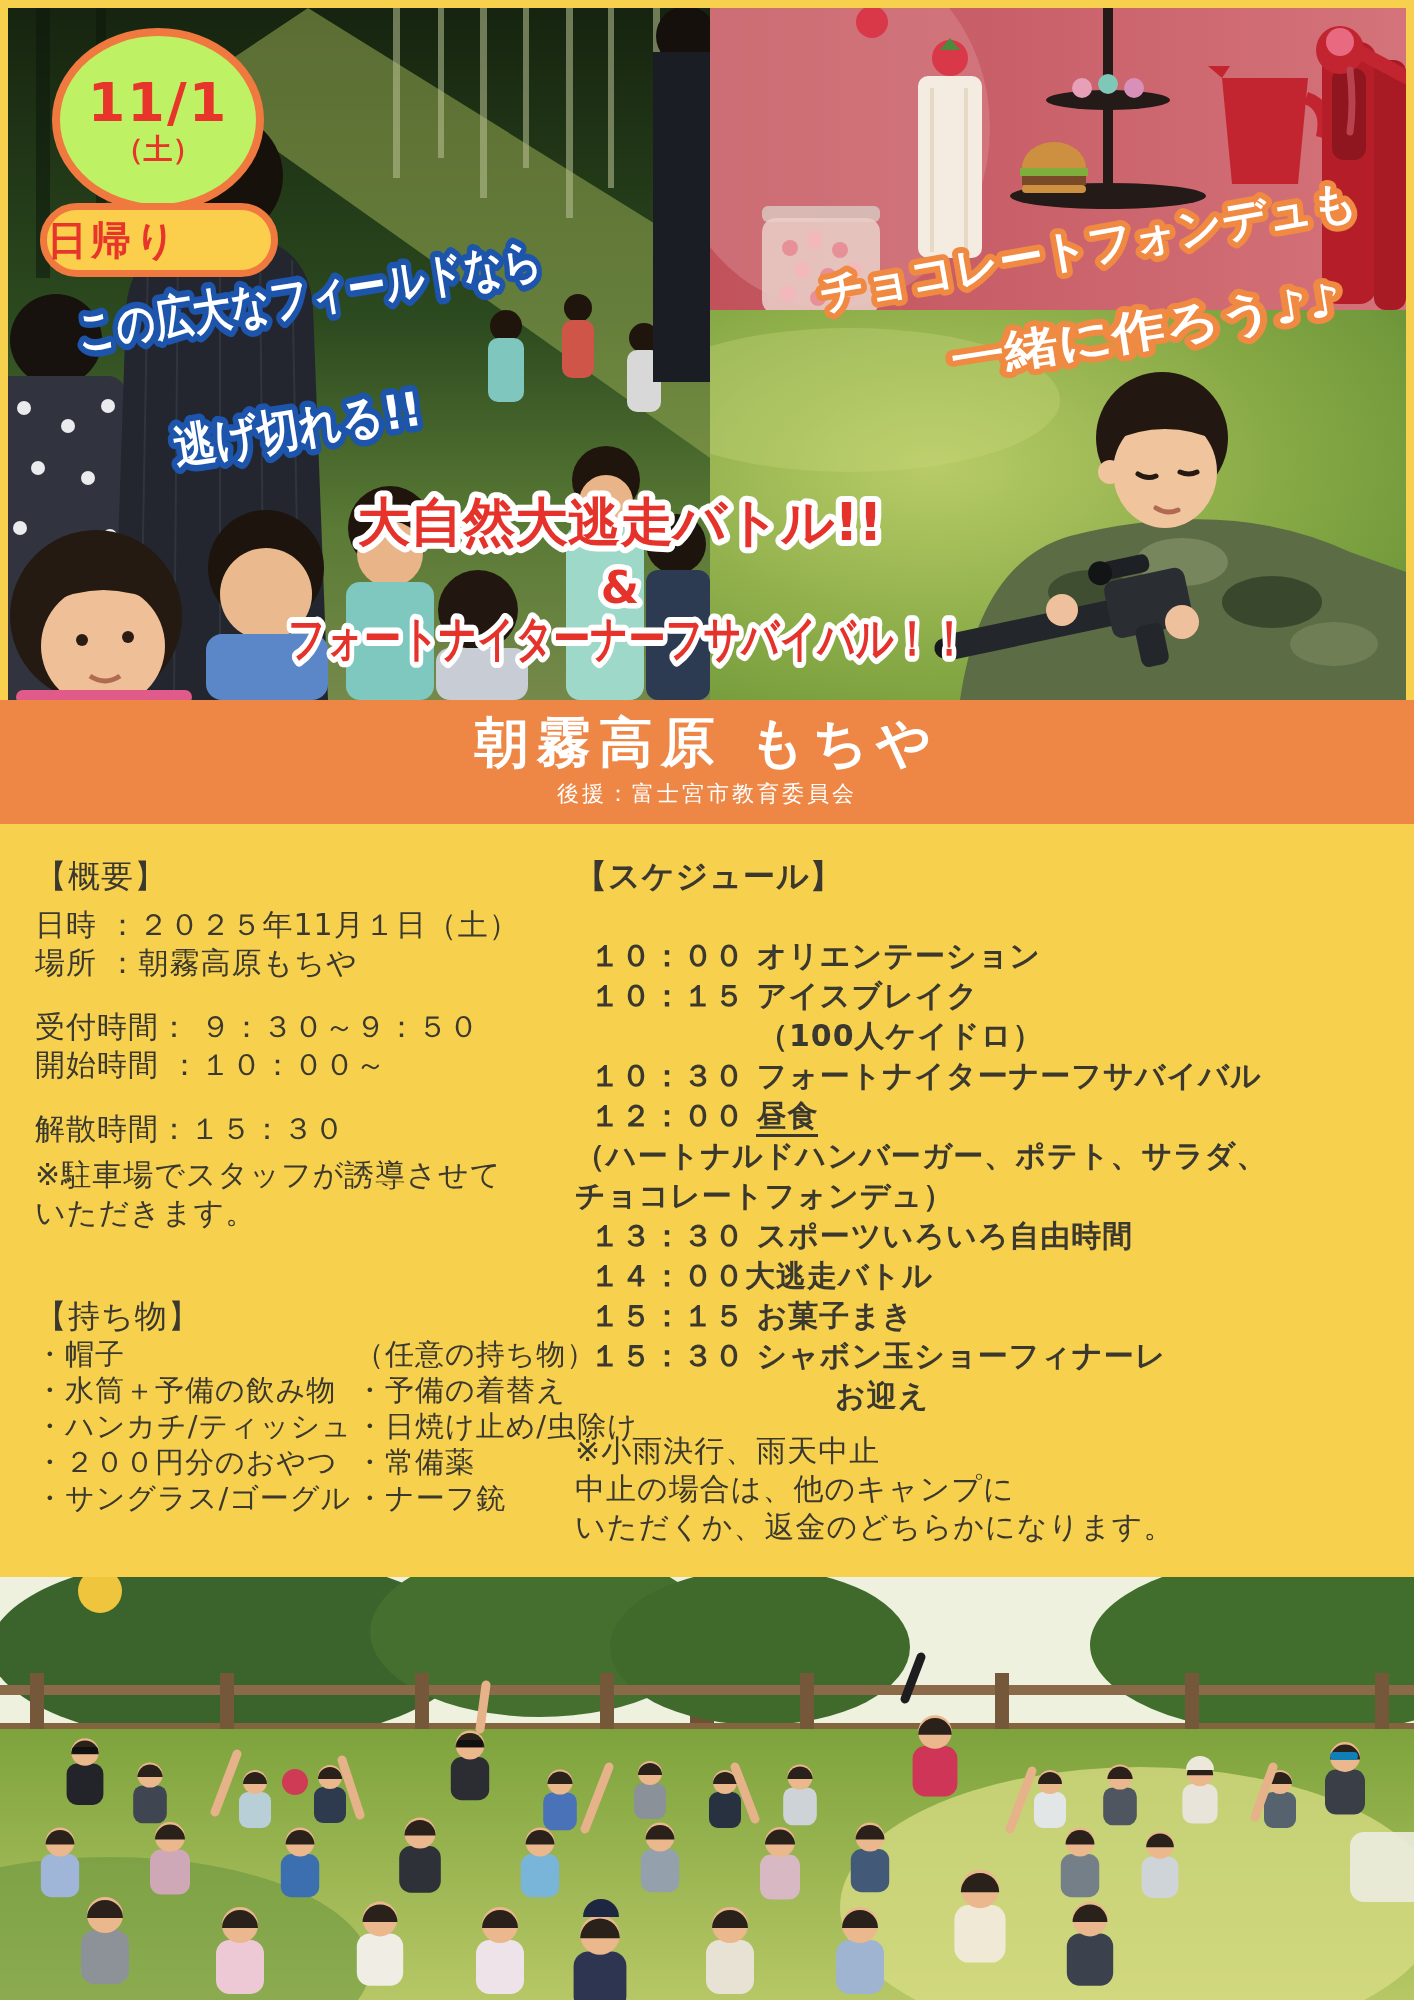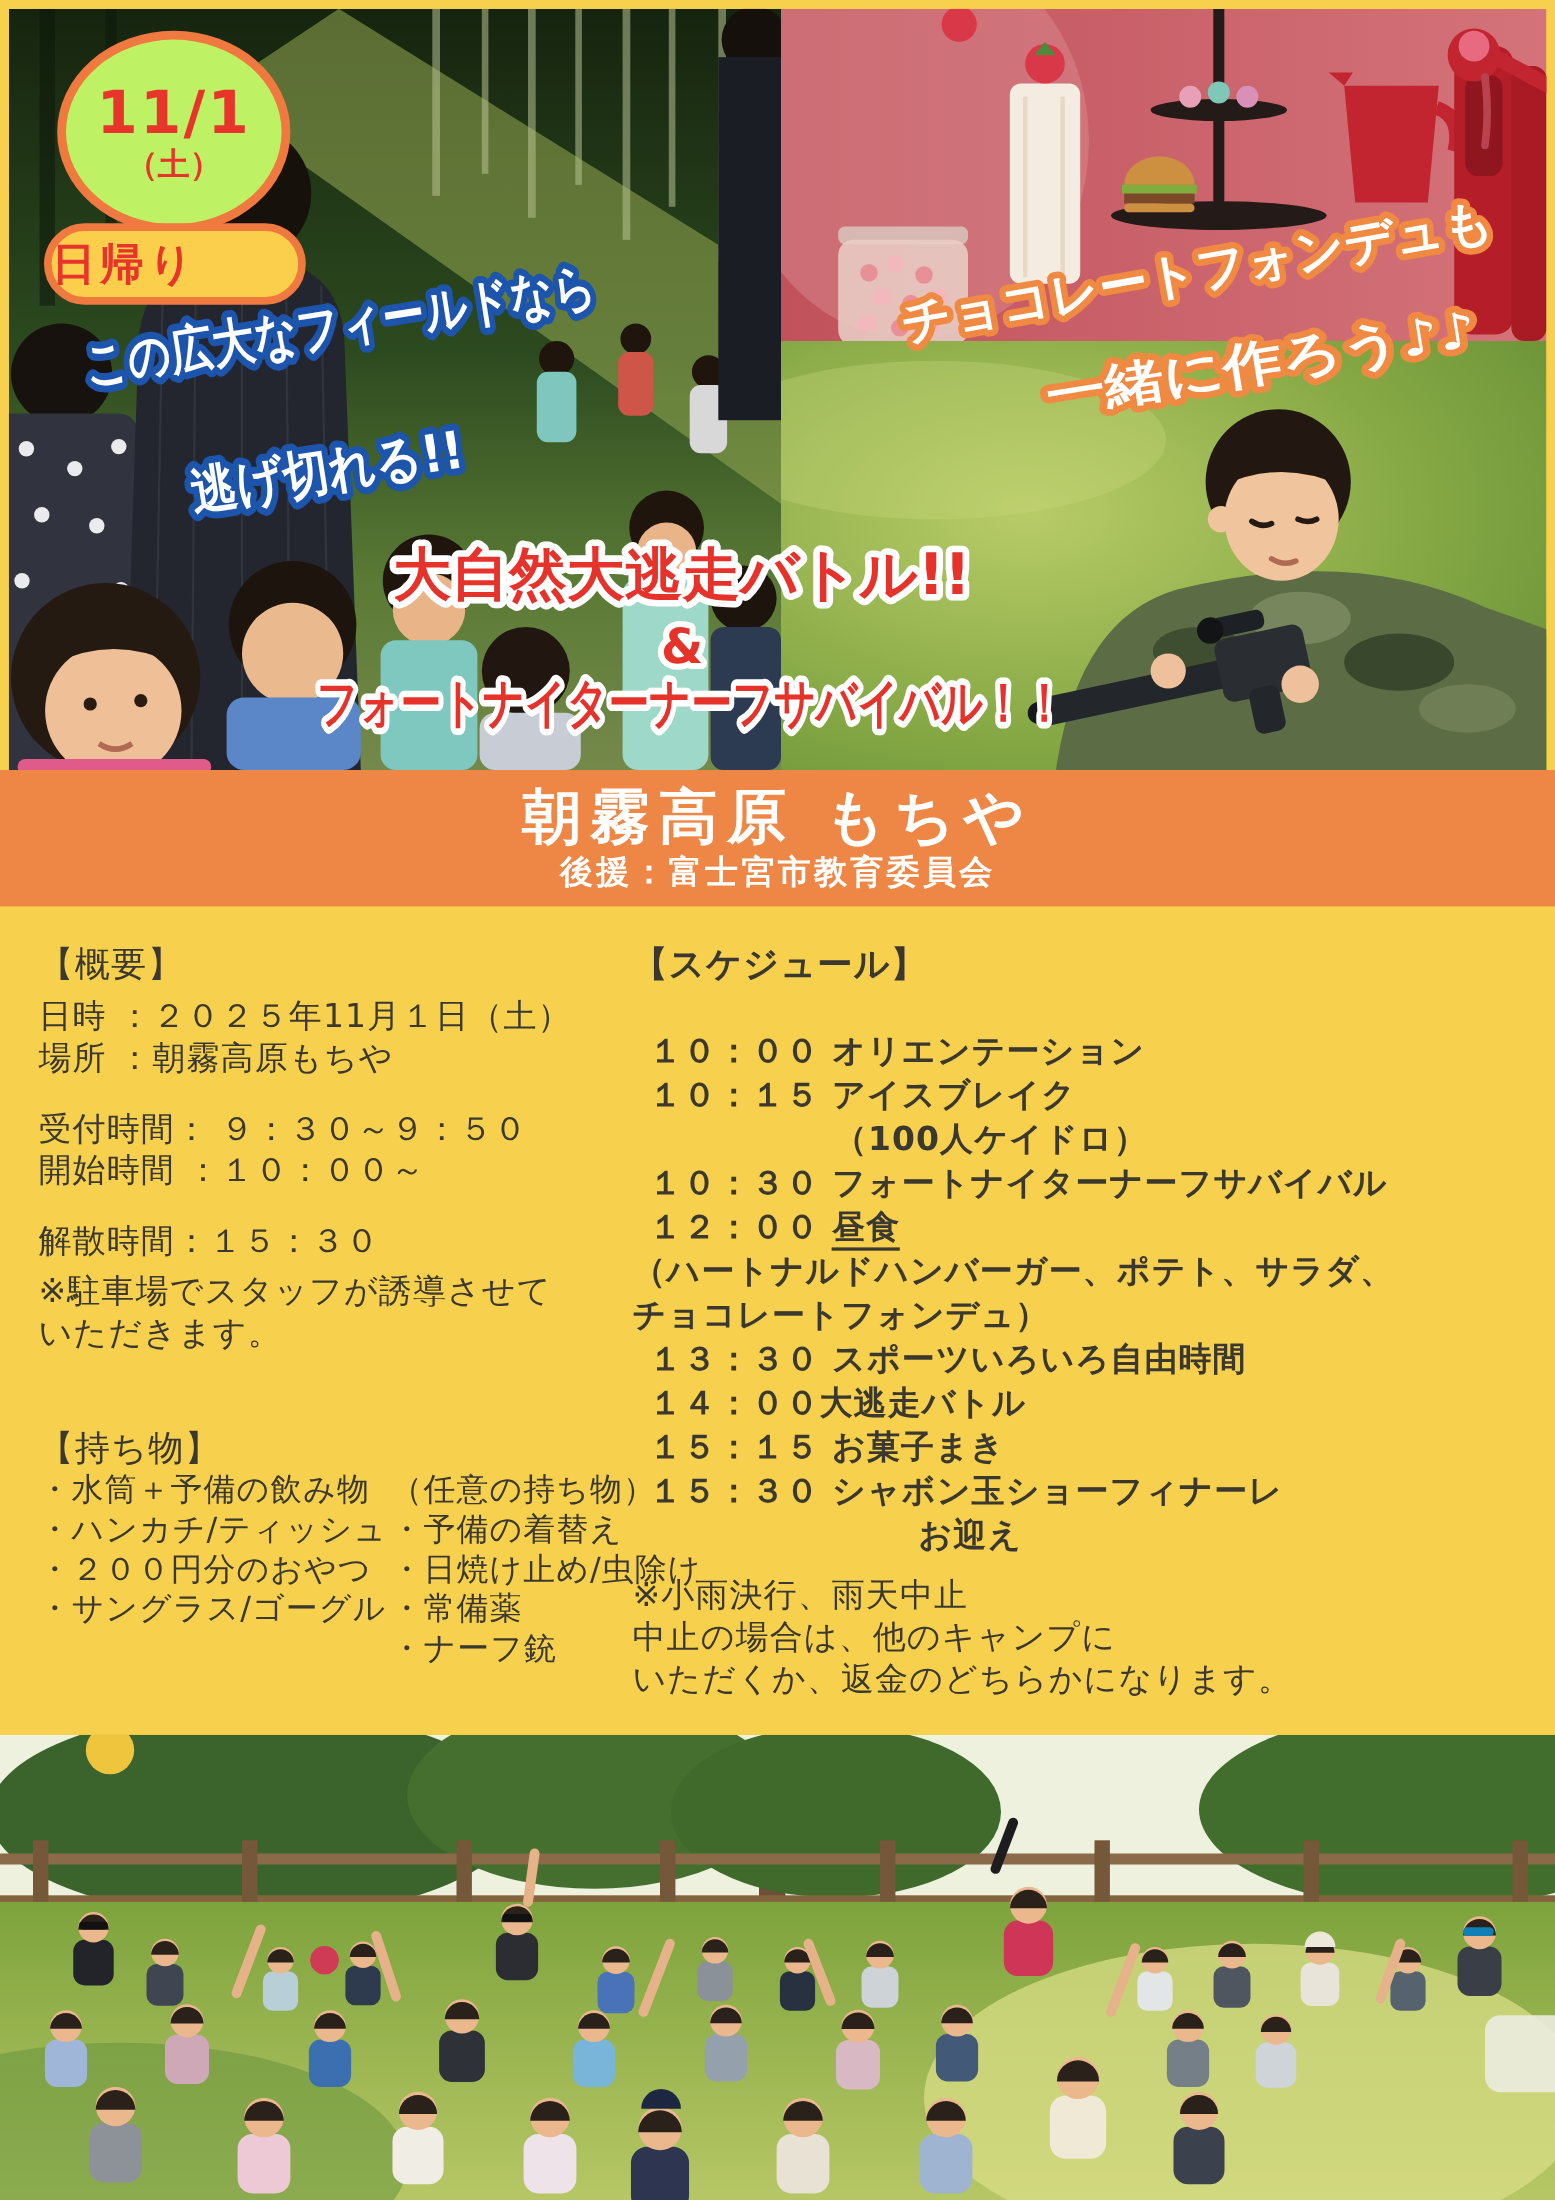--- a/index.html
+++ b/index.html
@@ -30,21 +30,21 @@
     background:#FBCF4B;border:7px solid #F07940;box-sizing:border-box;
     display:flex;align-items:center;justify-content:flex-start;
     font-size:40px;font-weight:bold;color:#E8352B;letter-spacing:4px;
   }
   
   #banner{
     left:0;top:700px;width:1414px;height:124px;background:#EE8745;
     display:flex;flex-direction:column;align-items:center;justify-content:center;
   }
   #banner .t{font-size:54px;font-weight:bold;color:#ffffff;letter-spacing:8px;line-height:62px;}
-  #banner .s{font-size:30px;font-weight:bold;color:#ffffff;letter-spacing:3px;line-height:36px;margin-top:2px;}
+  #banner .s{font-size:22px;font-weight:normal;color:#ffffff;letter-spacing:3px;line-height:36px;margin-top:2px;}
   
   .h-sec{font-size:32px;line-height:40px;}
   #overview{left:35px;top:856px;width:530px;font-size:30px;line-height:38px;letter-spacing:1px;}
   #overview .gap{margin-top:26px;}
   #overview .note{margin-top:8px;}
   #belongings{left:35px;top:1296px;width:700px;font-size:29px;line-height:36px;letter-spacing:1px;}
   #belongings .cols{display:flex;}
   #belongings .col1{width:320px;}
   #belongings .col2{width:340px;}
   #schedule{left:575px;top:856px;width:840px;font-size:30px;letter-spacing:1px;}
@@ -288,20 +288,21 @@
     <div>開始時間 ：１０：００～</div>
     <div class="gap">解散時間：１５：３０</div>
     <div class="note">※駐車場でスタッフが誘導させて</div>
     <div>いただきます。</div>
   </div>
 
   <div class="abs" id="belongings">
     <div class="h-sec">【持ち物】</div>
     <div class="cols">
       <div class="col1">
+        <div>・帽子</div>
         <div>・水筒＋予備の飲み物</div>
         <div>・ハンカチ/ティッシュ</div>
         <div>・２００円分のおやつ</div>
         <div>・サングラス/ゴーグル</div>
       </div>
       <div class="col2">
         <div>（任意の持ち物）</div>
         <div>・予備の着替え</div>
         <div>・日焼け止め/虫除け</div>
         <div>・常備薬</div>

